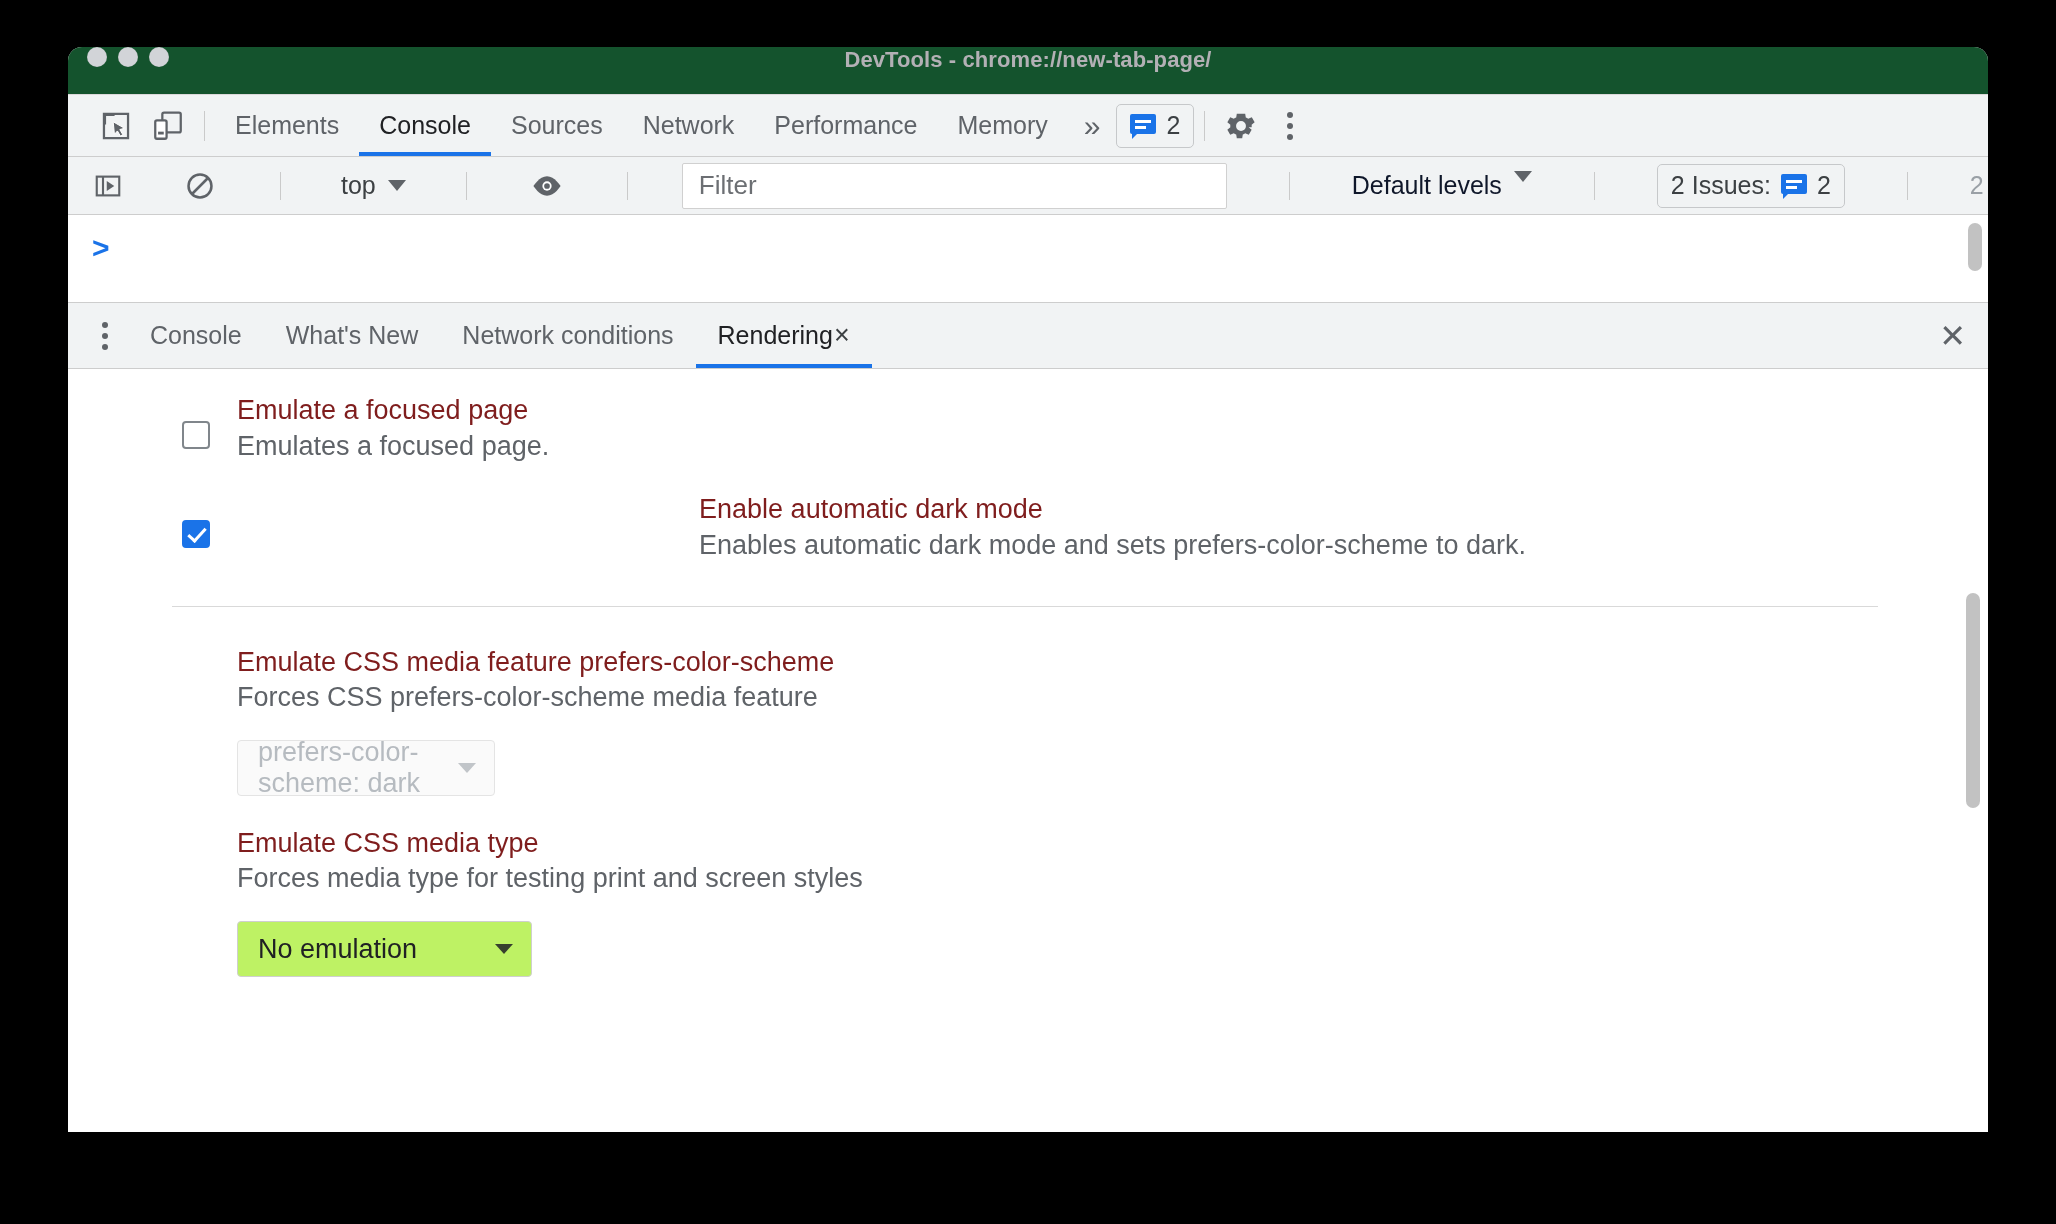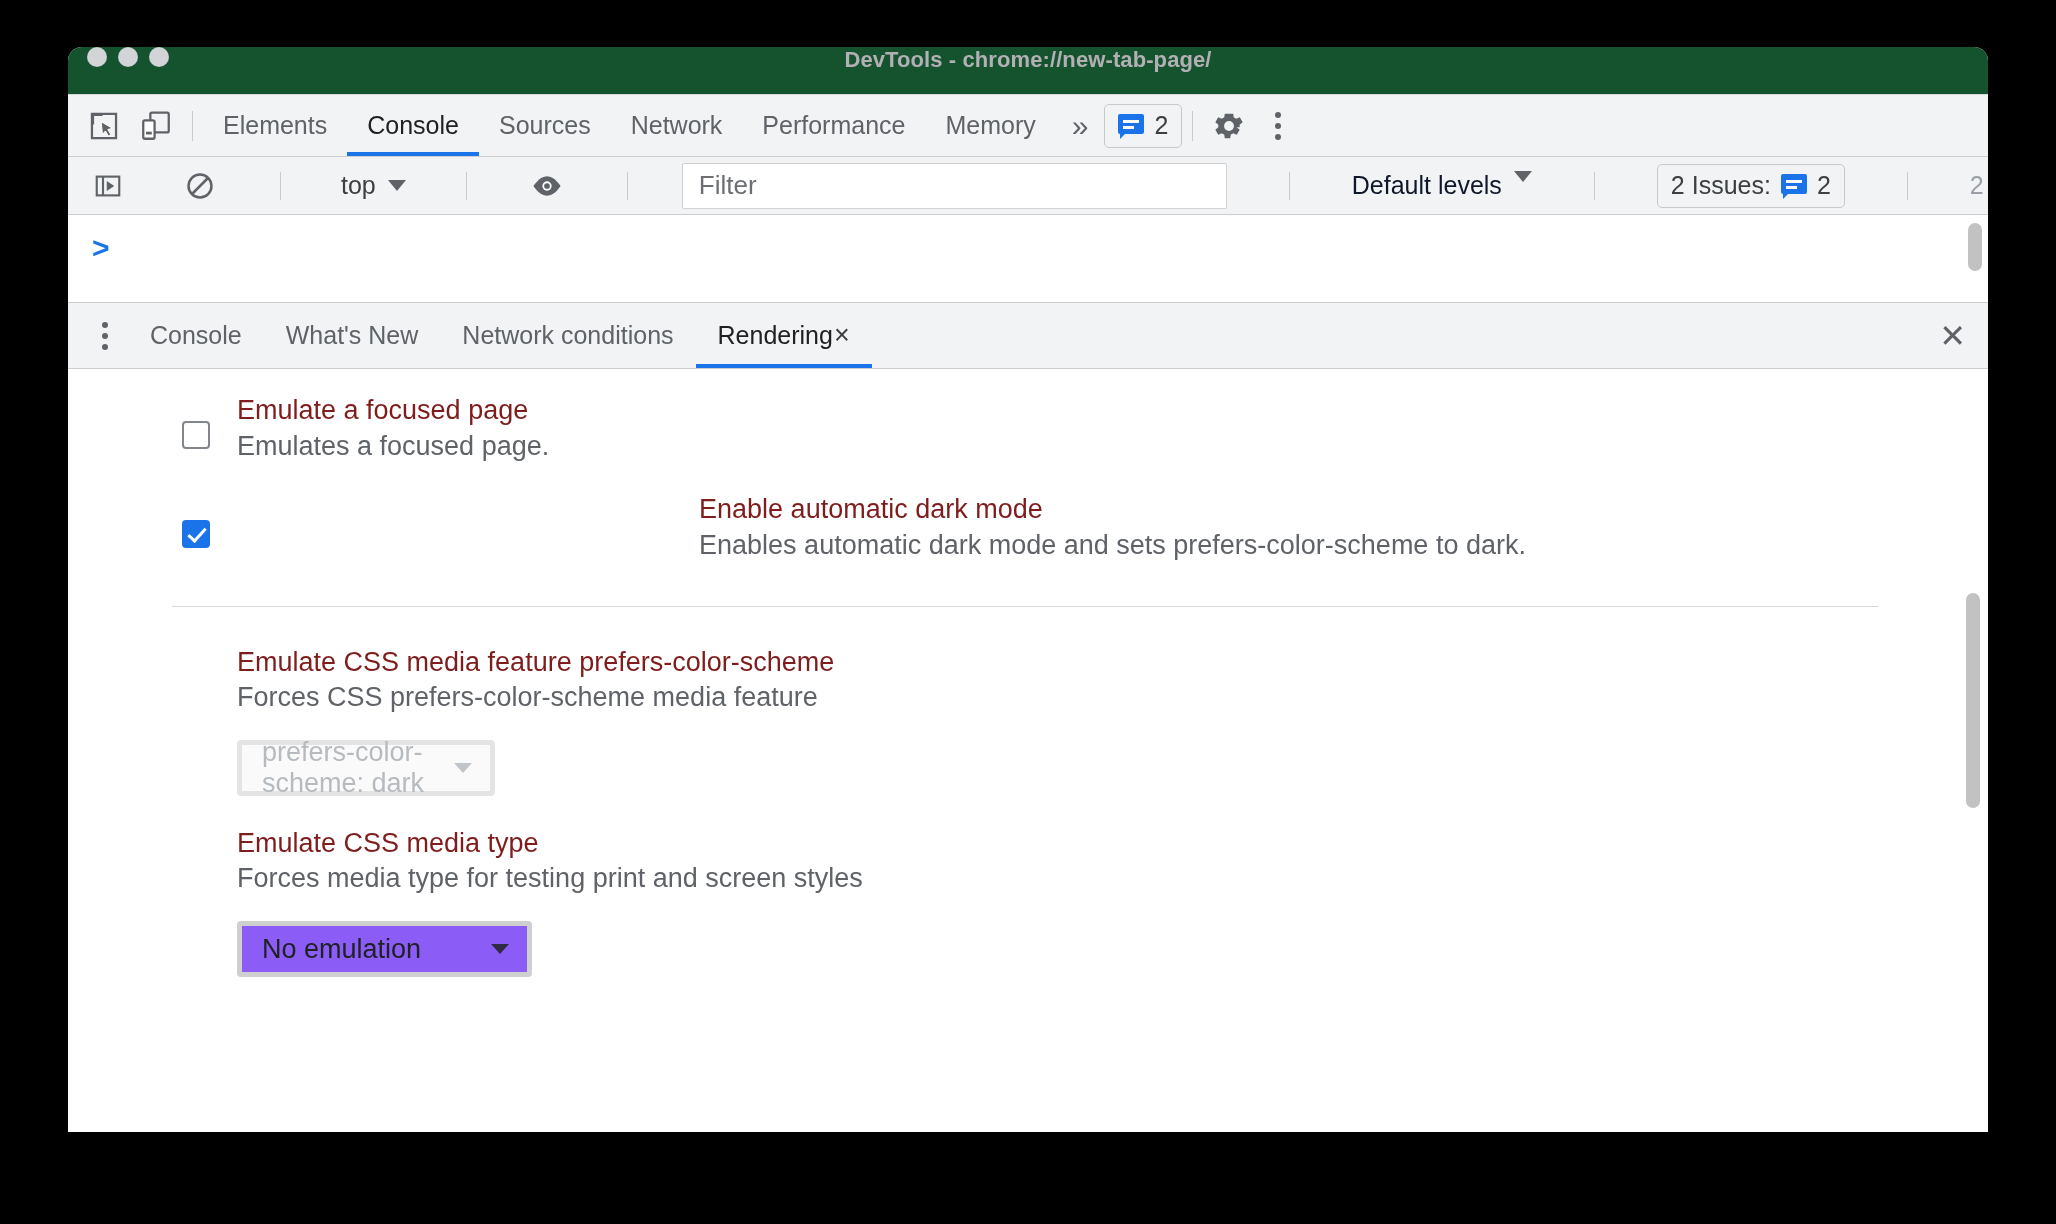--- a/index.html
+++ b/index.html
@@ -56,21 +56,21 @@
     pointer-events: none;
   }
 
   
   .maintabbar {
     height: 62px;
     background: #f1f3f4;
     border-bottom: 1px solid #cdcdcd;
     display: flex;
     align-items: center;
-    padding-left: 10px;
+    padding-left: 22px;
     box-sizing: border-box;
   }
   .tb-icon-btn {
     width: 52px;
     height: 46px;
     display: flex;
     align-items: center;
     justify-content: center;
     flex: none;
   }
@@ -359,36 +359,36 @@
     padding-left: 169px;
     margin-bottom: 30px;
   }
   .sel {
     margin-top: 24px;
     display: inline-flex;
     align-items: center;
     justify-content: space-between;
     gap: 22px;
     height: 56px;
-    border: 5px solid #a16207;
+    border: 1px solid #a16207;
     border-radius: 4px;
     padding: 0 18px 0 20px;
     box-sizing: border-box;
     background: #f7f7f7;
     font-size: 27px;
   }
   .sel.disabled {
     color: #b6bbc0;
     background: #fafafa;
     border-color: #e4e4e4;
     width: 258px;
   }
   .sel.enabled {
     color: #202124;
-    background: #8b5cf6;
+    background: #bef264;
     border-color: #cfcfcf;
     width: 295px;
   }
   .sel .caret {
     width: 0; height: 0;
     border-left: 9px solid transparent;
     border-right: 9px solid transparent;
     border-top: 10px solid currentColor;
     flex: none;
     opacity: 0.85;

